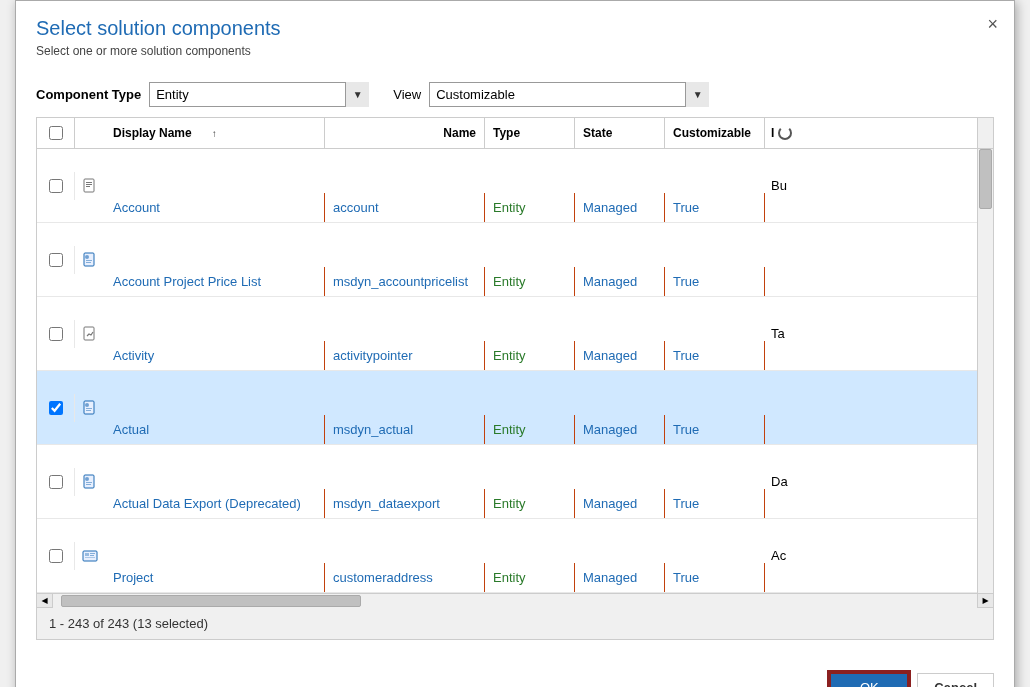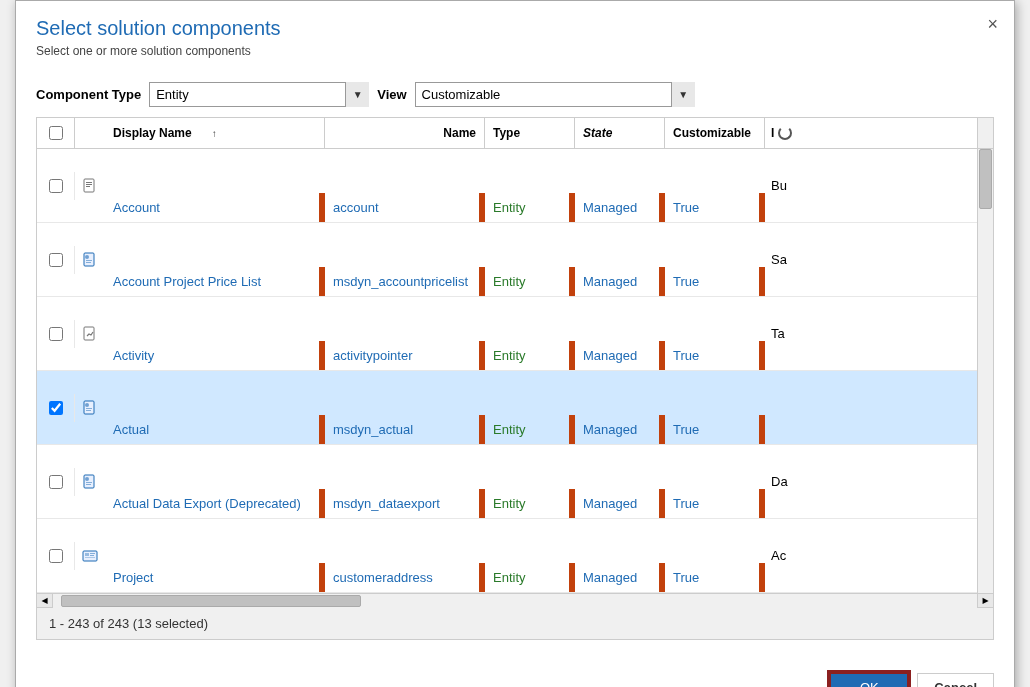--- a/index.html
+++ b/index.html
@@ -90,23 +90,24 @@
       background: #e8e8e8;
       border-left: 1px solid #999;
       display: flex;
       align-items: center;
       justify-content: center;
       pointer-events: none;
       font-size: 10px;
       color: #333;
     }
     .view-label {
-      font-weight: 700;
+      font-weight: 400;
       font-size: 13px;
       color: #000;
+      margin-left: 16px;
     }
     .view-select-wrapper {
       position: relative;
       display: inline-flex;
       align-items: center;
     }
     .view-select-wrapper select {
       border: 1px solid #999;
       background: #fff;
       font-size: 13px;
@@ -147,21 +148,21 @@
     .th-cell {
       padding: 8px 8px;
       border-right: 1px solid #ccc;
       display: flex;
       align-items: center;
       gap: 20px;
     }
     .th-display-name { width: 220px; min-width: 220px; }
     .th-name { width: 160px; min-width: 160px; justify-content: flex-end; }
     .th-type { width: 90px; min-width: 90px; text-align: right; }
-    .th-state { width: 90px; min-width: 90px; font-style: italic; }
+    .th-state { width: 90px; min-width: 90px; }
     .th-customizable { width: 100px; min-width: 100px; }
     .th-last { flex: 1; display: flex; align-items: center; gap: 4px; padding: 8px 6px; }
     .sort-arrow { color: #333; font-size: 10px; }
     .table-body {
       overflow-y: auto;
       flex: 1;
     }
     .table-row {
       display: flex;
       align-items: center;
@@ -182,21 +183,21 @@
       width: 30px;
       min-width: 30px;
       display: flex;
       align-items: center;
       justify-content: center;
       color: #555;
       font-size: 14px;
     }
     .td-cell {
       padding: 7px 8px;
-      border-right: 6px solid #c2410c;
+      border-right: 1px solid #c2410c;
       margin-top: 44px;
     }
     .td-display-name { width: 220px; min-width: 220px; color: #1f6bb4; cursor: pointer; }
     .td-name { width: 160px; min-width: 160px; color: #1f6bb4; cursor: pointer; }
     .td-type { width: 90px; min-width: 90px; color: #2a7a2a; }
     .td-state { width: 90px; min-width: 90px; color: #1f6bb4; }
     .td-customizable { width: 100px; min-width: 100px; color: #1f6bb4; }
     .td-last { flex: 1; padding: 7px 6px; overflow: hidden; white-space: nowrap; text-overflow: ellipsis; }
     .scrollbar-area {
       width: 16px;
@@ -410,21 +411,20 @@
                 <circle cx="5" cy="5" r="2" fill="#1f6bb4" opacity="0.6"></circle>
                 <rect x="4" y="8" width="6" height="1" fill="#1f6bb4" opacity="0.5"></rect>
                 <rect x="4" y="10" width="5" height="1" fill="#1f6bb4" opacity="0.5"></rect>
               </svg>
             </div>
             <div class="td-cell td-display-name">Account Project Price List</div>
             <div class="td-cell td-name">msdyn_accountpricelist</div>
             <div class="td-cell td-type">Entity</div>
             <div class="td-cell td-state">Managed</div>
             <div class="td-cell td-customizable">True</div>
-            <div class="td-last">Sa</div>
           </div>
 
           <div class="table-row">
             <div class="td-checkbox">
               <input type="checkbox" style="">
             </div>
             <div class="td-icon">
               <svg width="16" height="16" viewBox="0 0 16 16" fill="none" xmlns="http://www.w3.org/2000/svg">
                 <rect x="2" y="1" width="10" height="13" rx="1" fill="#fff" stroke="#777" stroke-width="1"></rect>
                 <path d="M5 10 L7 8 L9 9 L11 6" stroke="#777" stroke-width="1.2" fill="none"></path>

